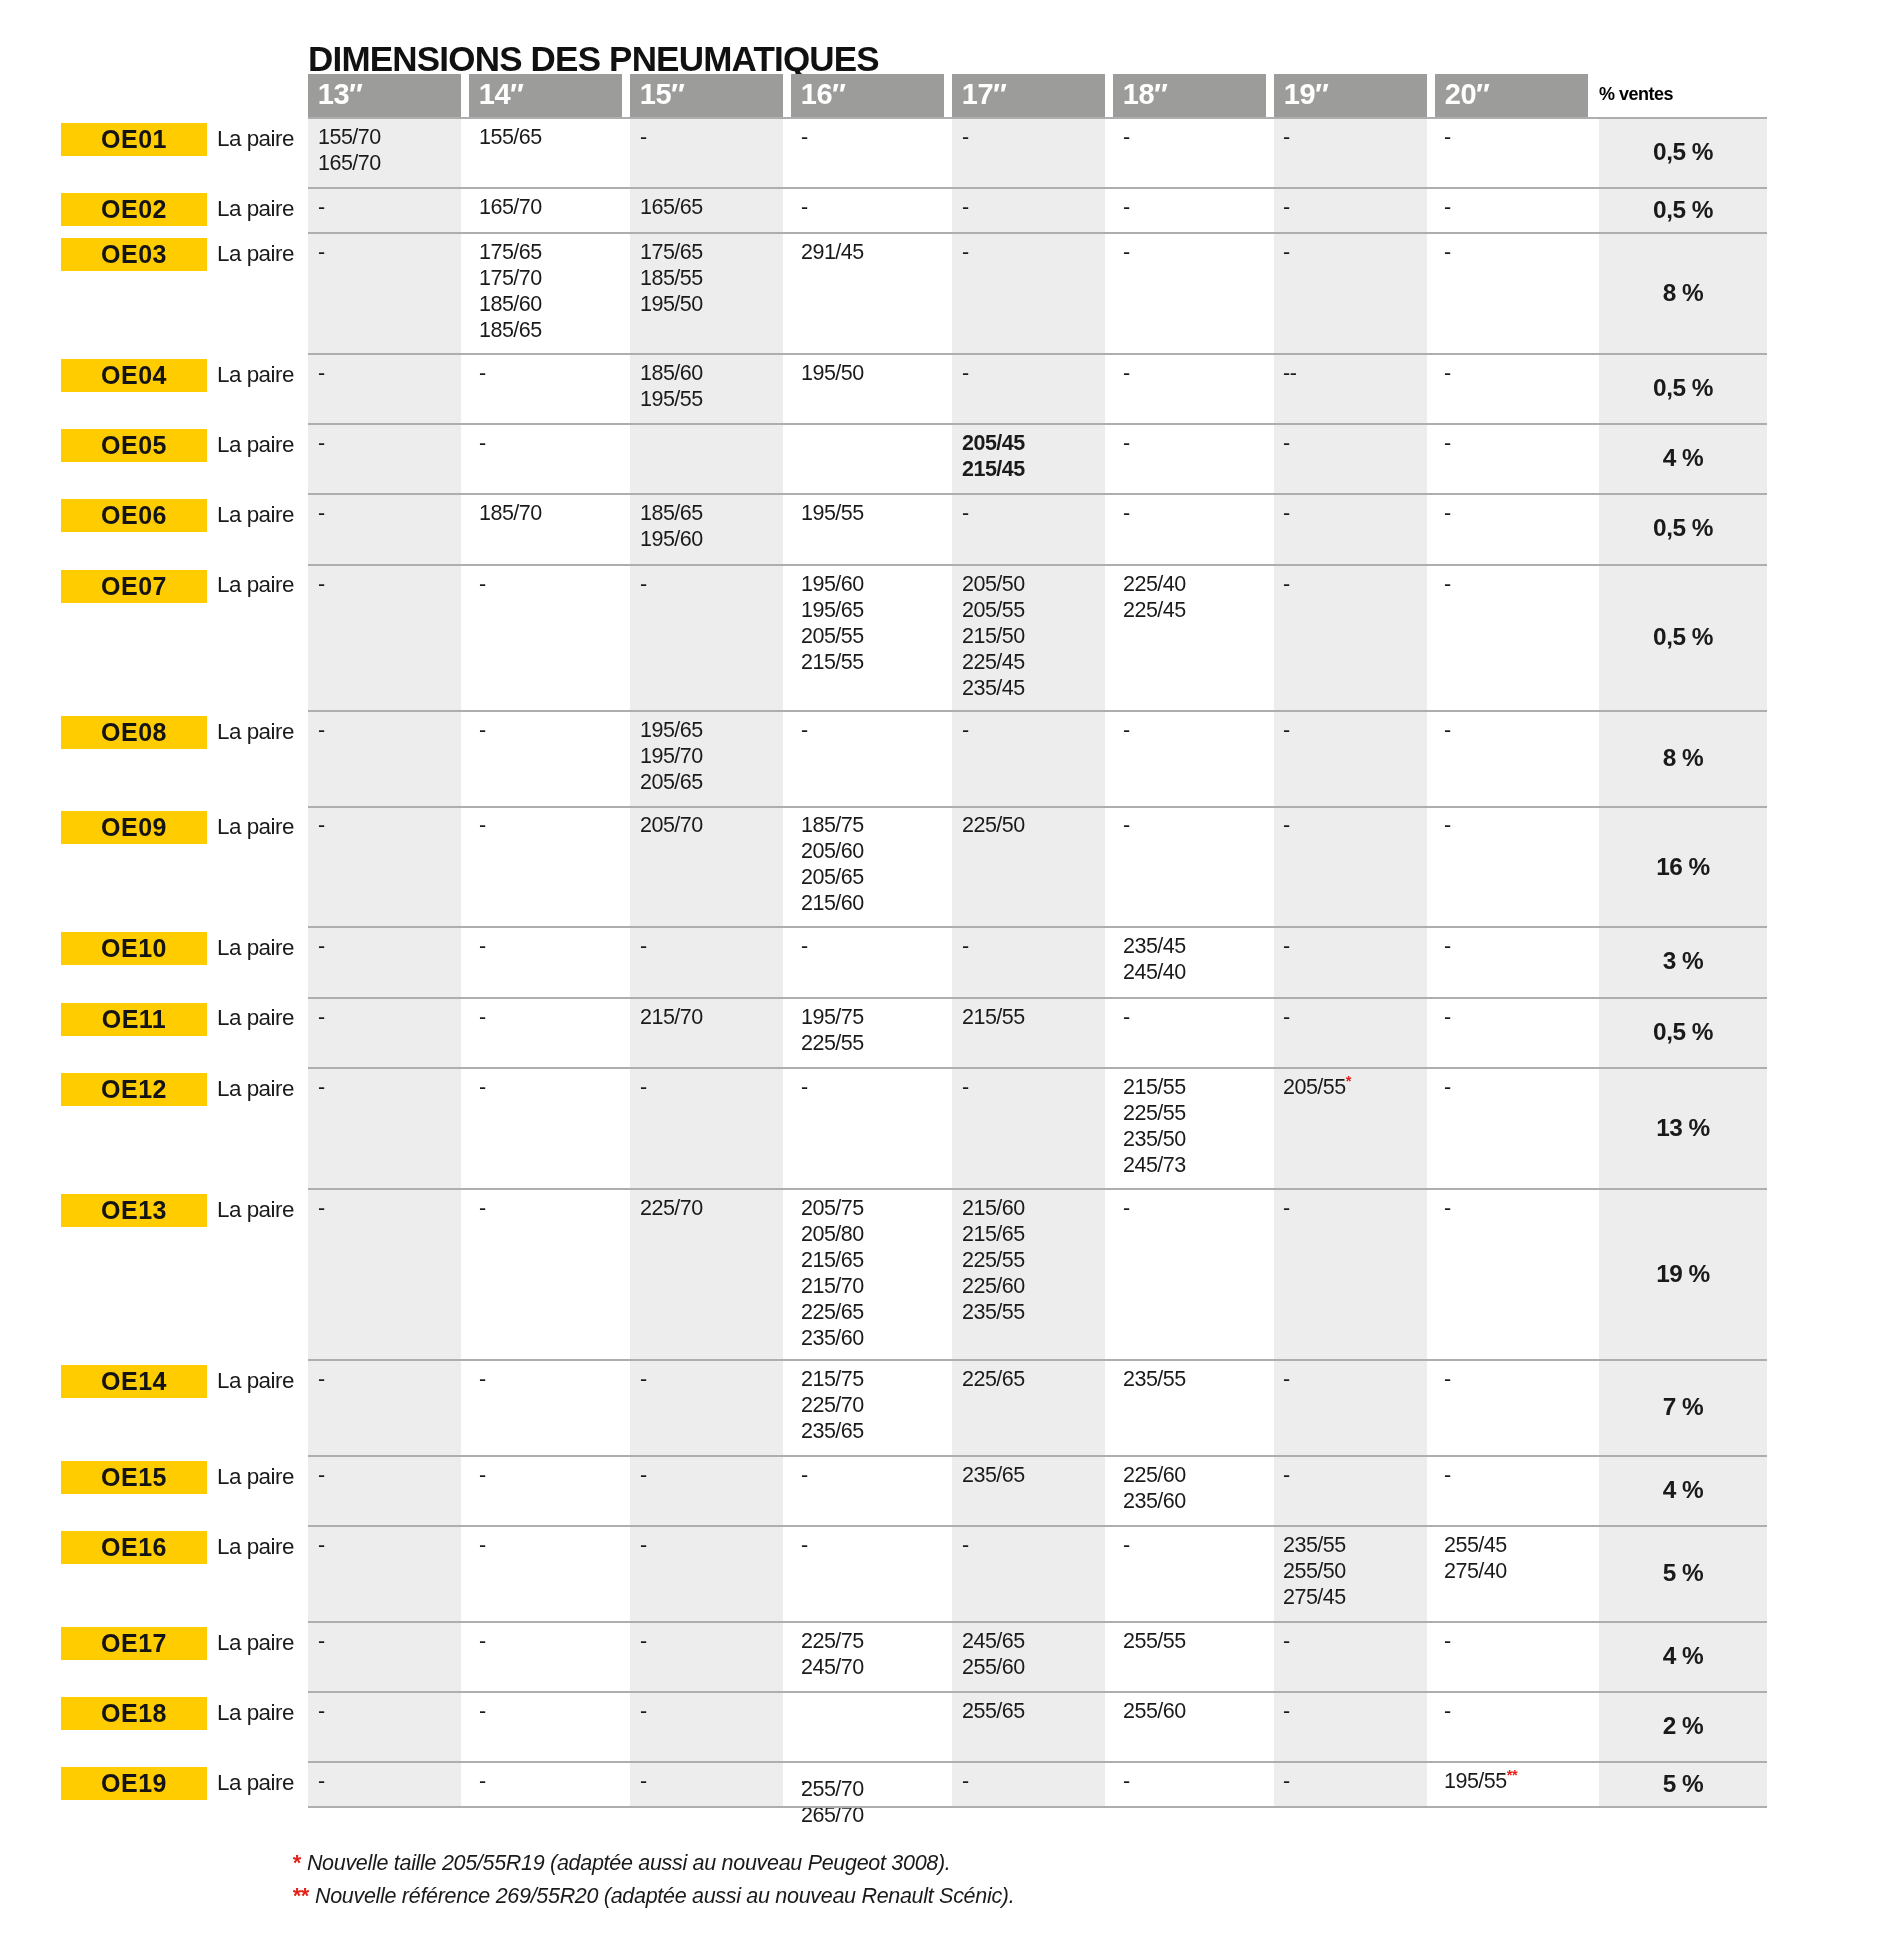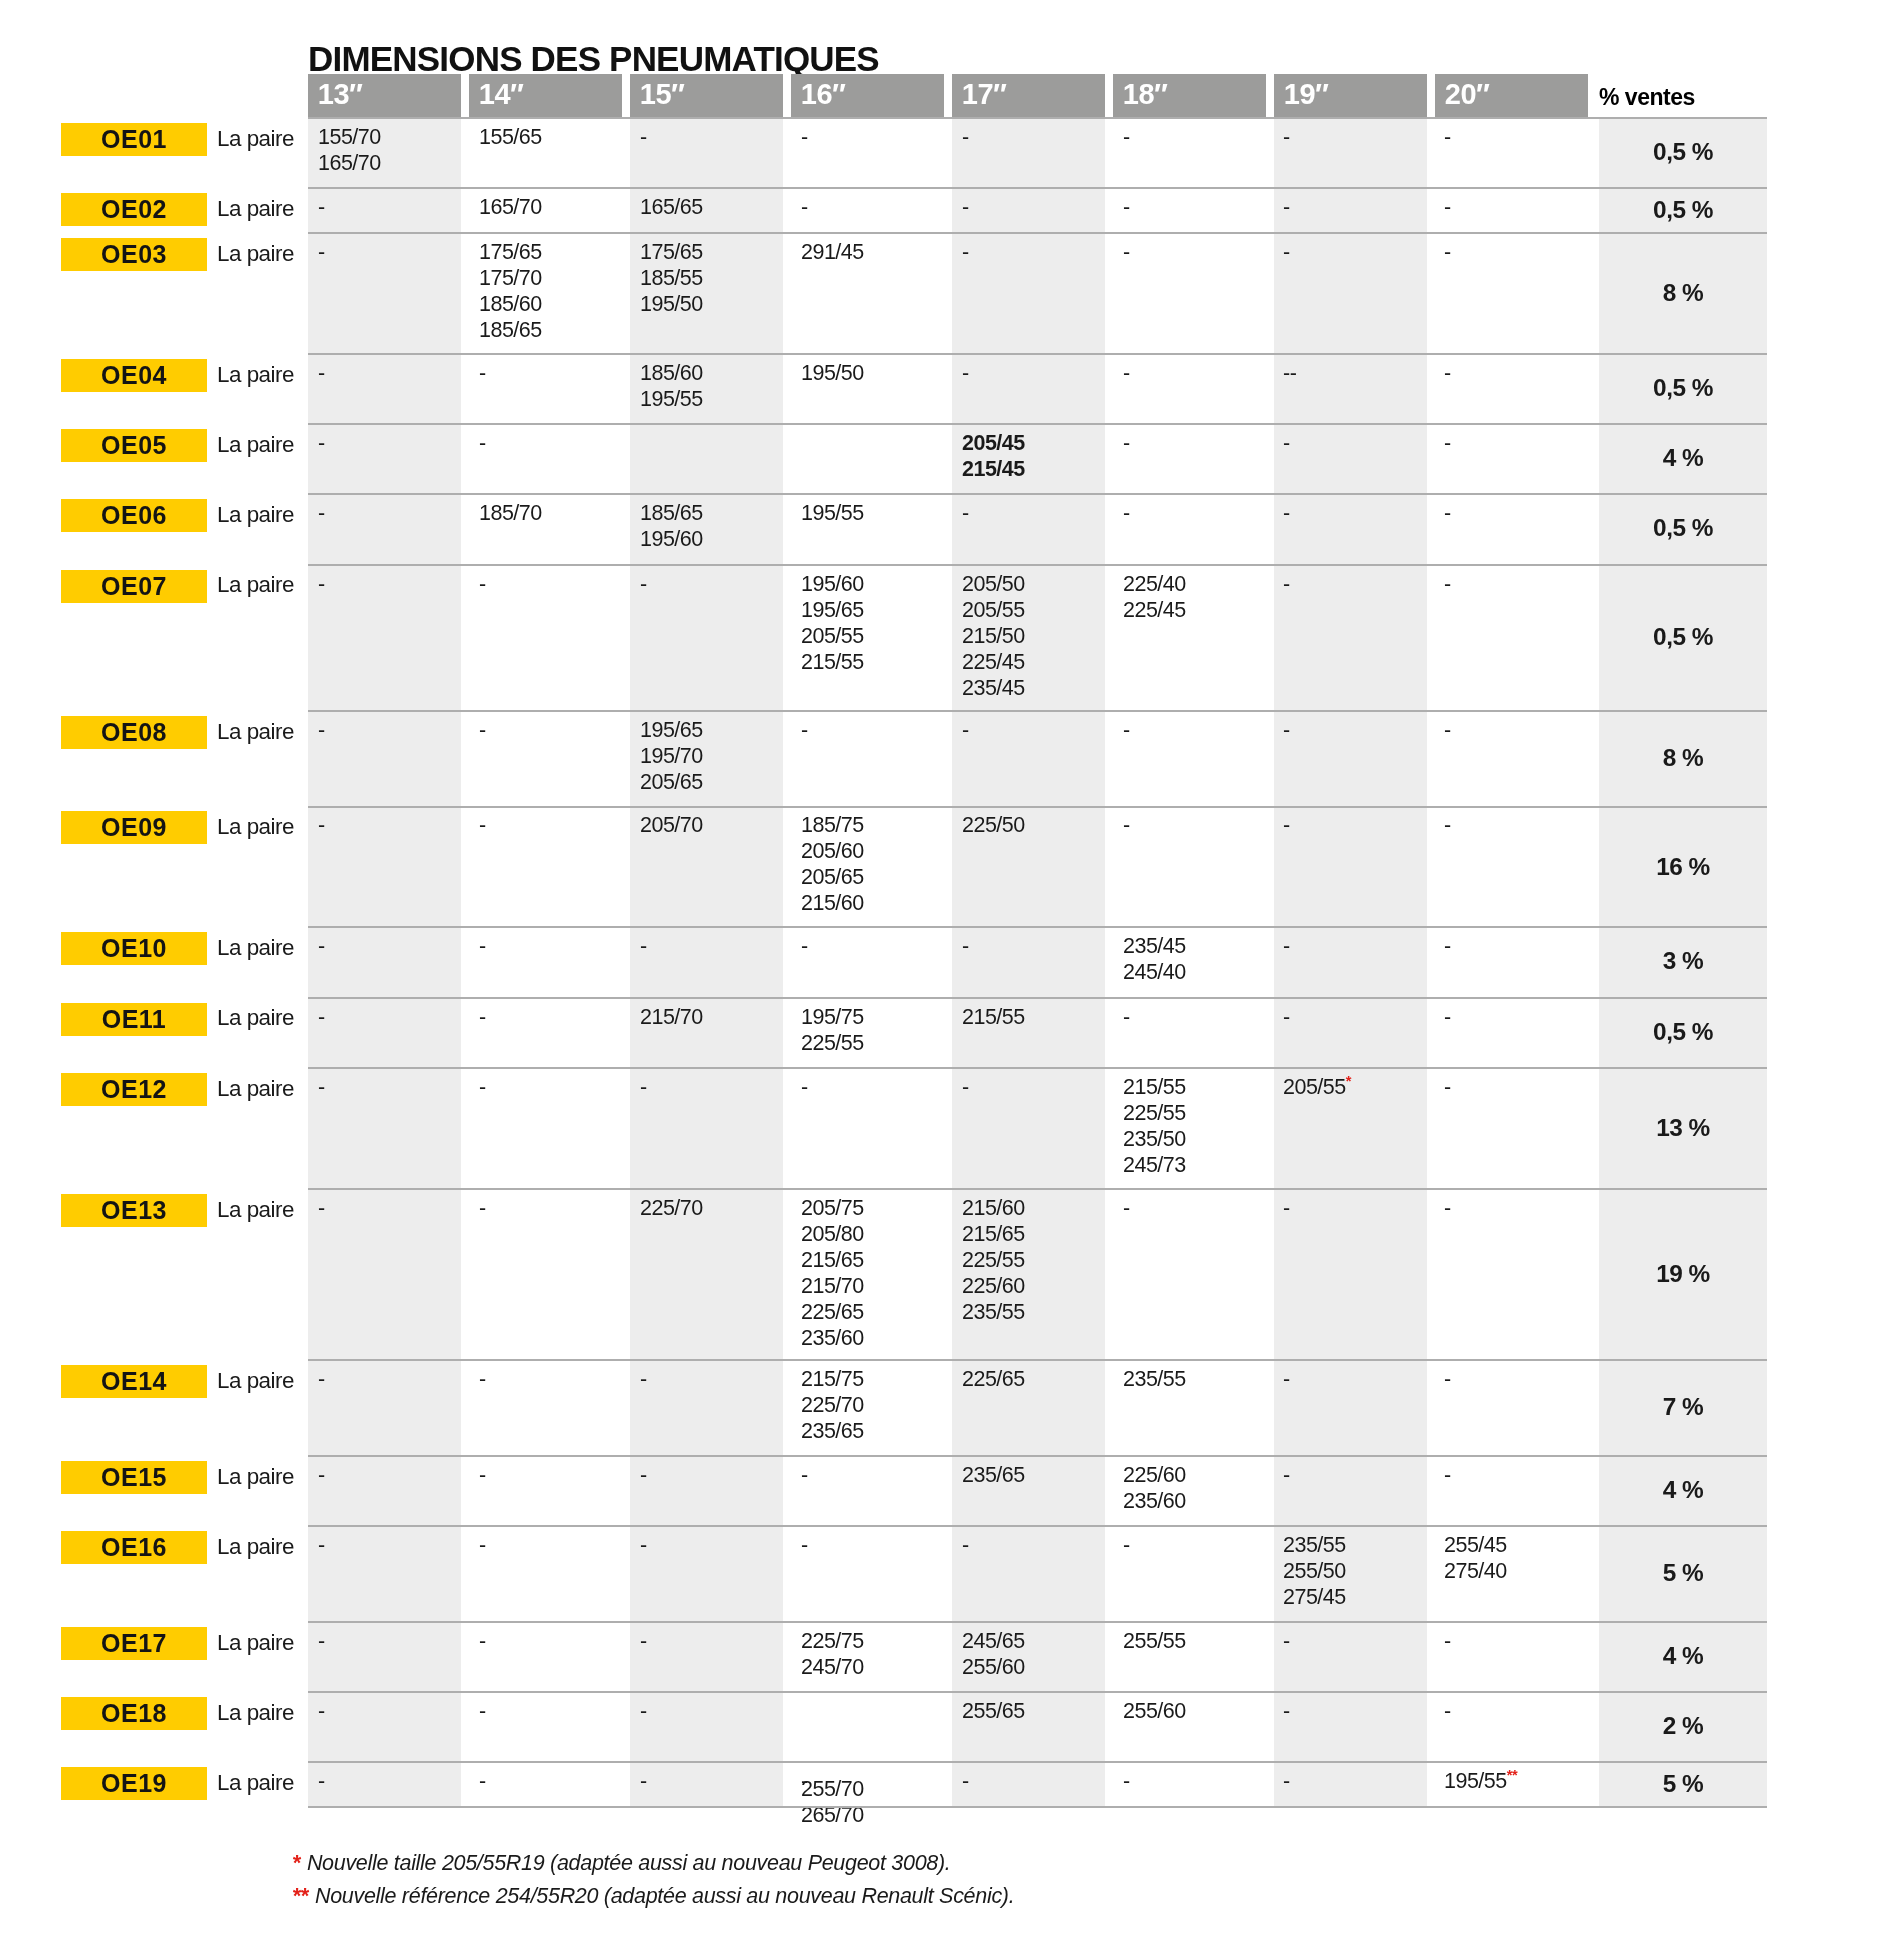--- a/index.html
+++ b/index.html
@@ -7,21 +7,21 @@
     width:1880px;height:1950px;background:#ffffff;position:relative;
     font-family:"Liberation Sans", sans-serif;color:#1a1a1a;overflow:hidden;
   }
   #page-title{
     position:absolute;left:308px;top:39px;font-size:35px;font-weight:bold;
     letter-spacing:-0.8px;color:#111;
   }
   .stripe{position:absolute;top:117px;background:#ededed;}
   .hdr{position:absolute;top:74px;height:43px;box-sizing:border-box;overflow:hidden;}
   .hdr.size{background:#9c9c9b;color:#ffffff;font-weight:bold;font-size:29px;padding:3.9px 0 0 9.8px;letter-spacing:-0.5px;}
-  .hdr.sales{color:#000;font-weight:bold;font-size:23px;padding-top:9.8px;letter-spacing:-0.5px;}
+  .hdr.sales{color:#000;font-weight:bold;font-size:18px;padding-top:9.8px;letter-spacing:-0.5px;}
   .sep{position:absolute;left:308px;width:1459px;height:2px;background:#aeaeae;}
   .badge{
     position:absolute;width:146px;height:33px;background:#ffcc00;
     display:flex;align-items:center;justify-content:center;
     font-weight:bold;font-size:25px;color:#141414;letter-spacing:0.5px;
   }
   .pair{position:absolute;font-size:22.4px;color:#1a1a1a;letter-spacing:-0.5px;}
   .cell{position:absolute;font-size:21.5px;line-height:26px;letter-spacing:-0.5px;}
   .sales-val{
     position:absolute;font-size:24.4px;font-weight:bold;letter-spacing:-0.5px;
@@ -656,15 +656,15 @@
     <div class="sep" style="top: 1359px;"></div>
     <div class="sep" style="top: 1455px;"></div>
     <div class="sep" style="top: 1525px;"></div>
     <div class="sep" style="top: 1621px;"></div>
     <div class="sep" style="top: 1691px;"></div>
     <div class="sep" style="top: 1761px;"></div>
     <div class="sep" style="top: 1806px;"></div>
   </div>
 <div id="footnotes-root">
     <div class="fn" style="top: 1851px;"><span class="mark">*</span><span>Nouvelle taille 205/55R19 (adaptée aussi au nouveau Peugeot 3008).</span></div>
-    <div class="fn" style="top: 1884px;"><span class="mark">**</span><span>Nouvelle référence 254/55R20 (adaptée aussi au nouveau Renault Scénic).</span></div>
+    <div class="fn" style="top: 1884px;"><span class="mark">**</span><span>Nouvelle référence 269/55R20 (adaptée aussi au nouveau Renault Scénic).</span></div>
   </div>
 
 
 </body></html>

